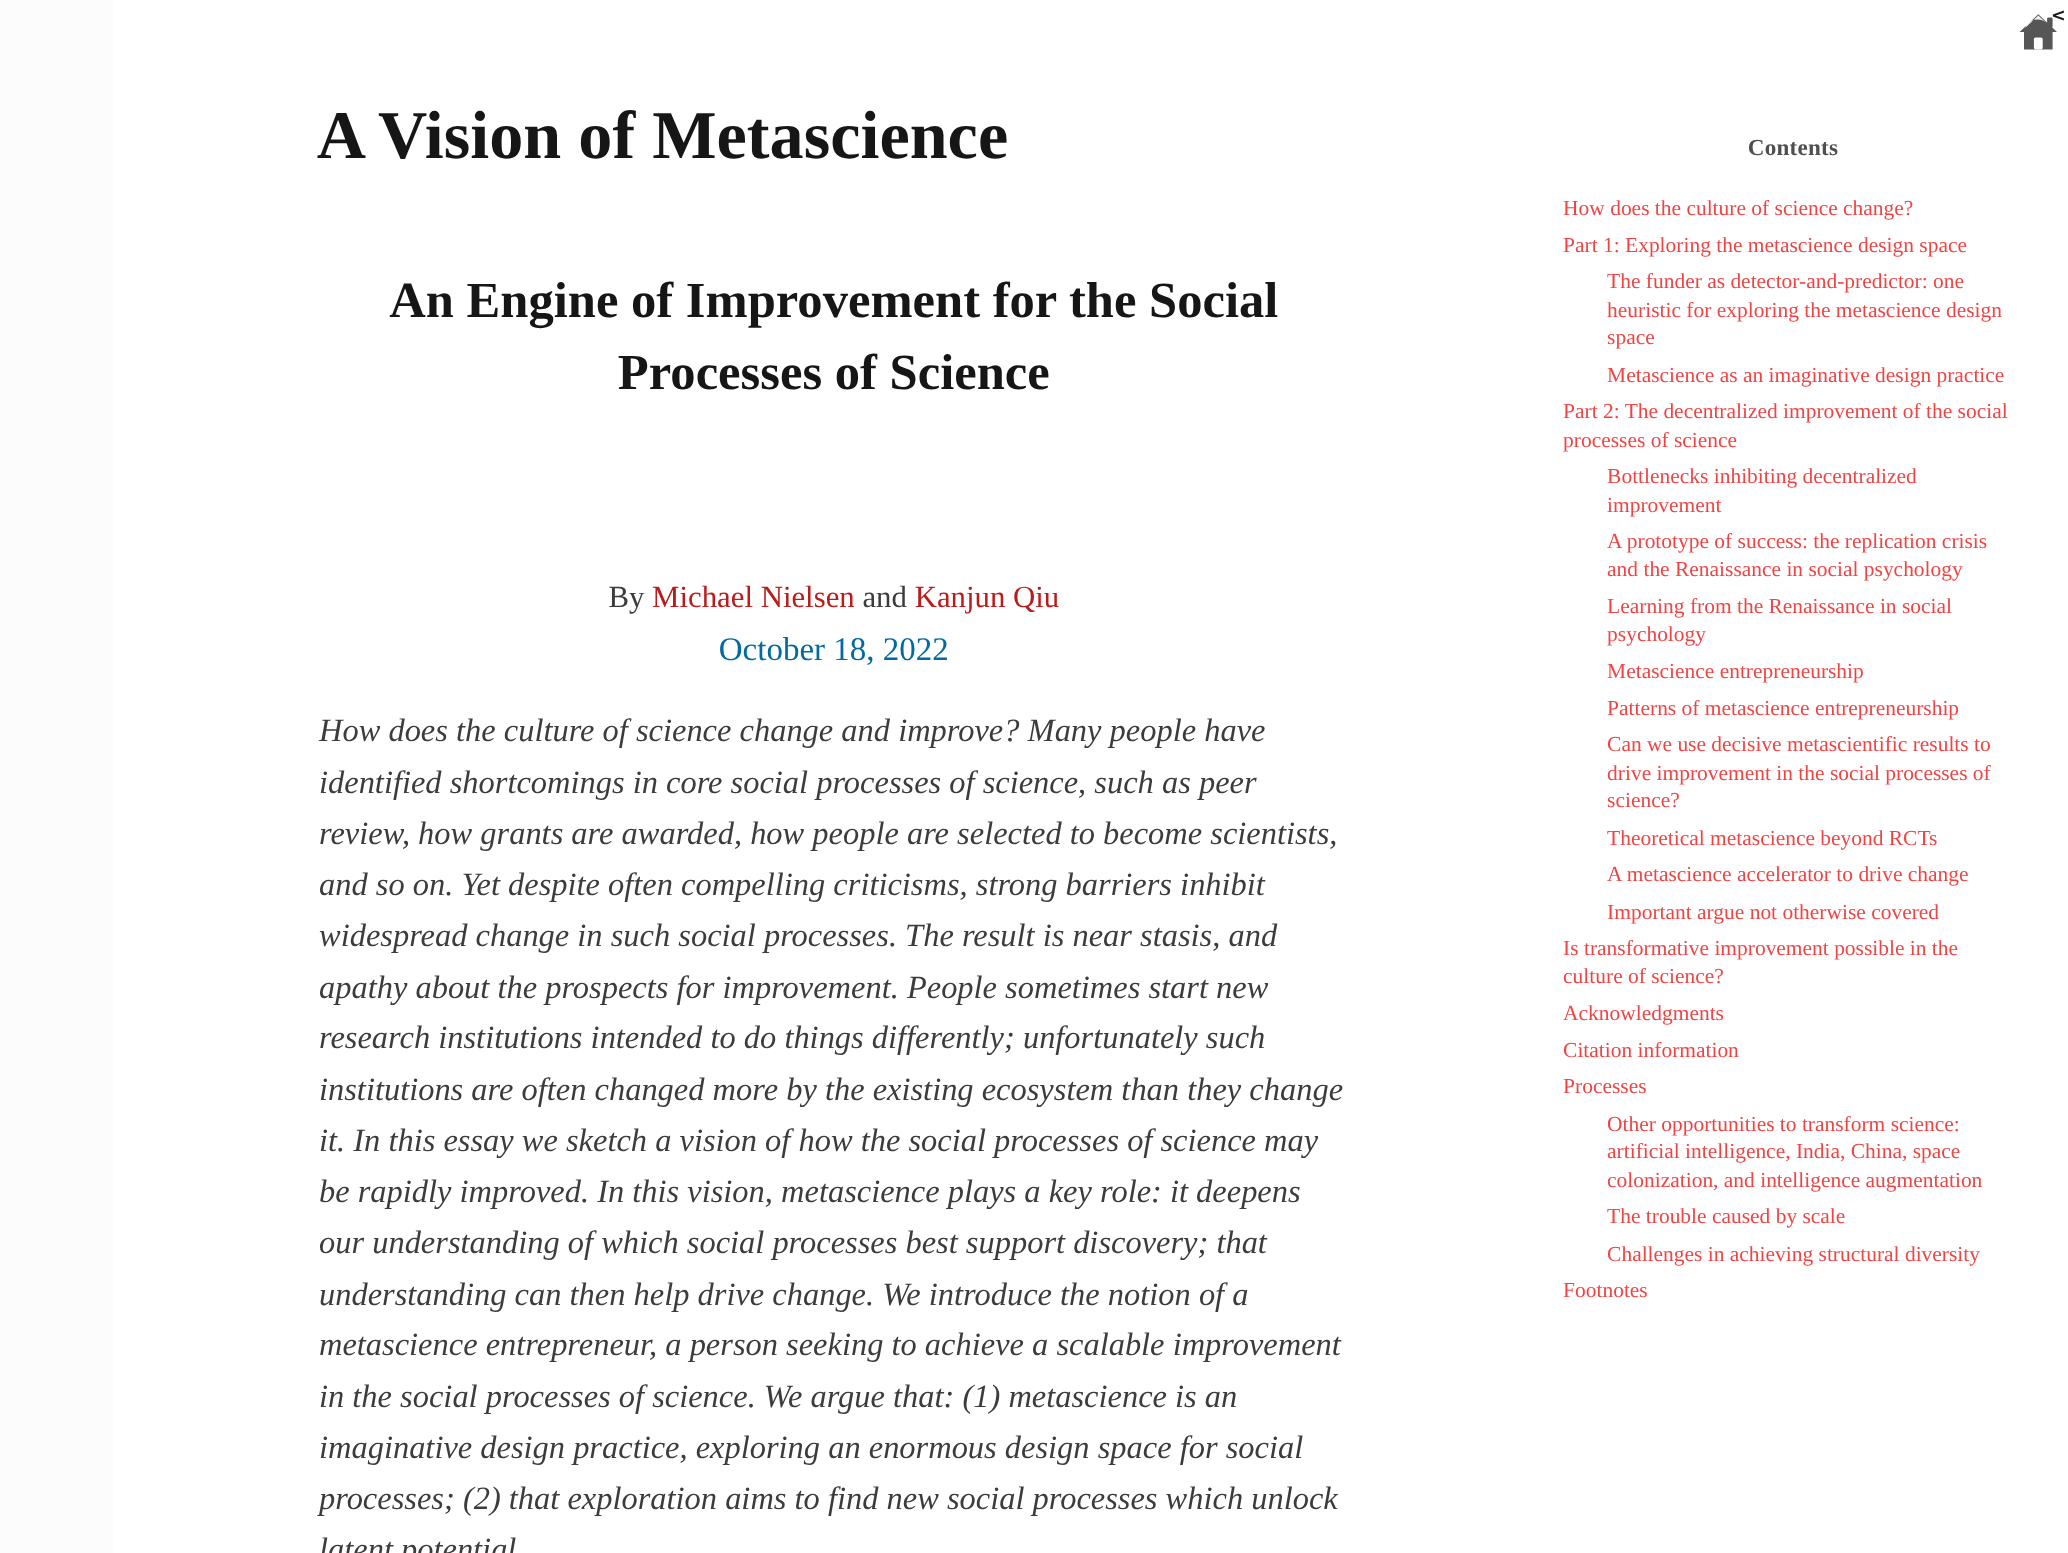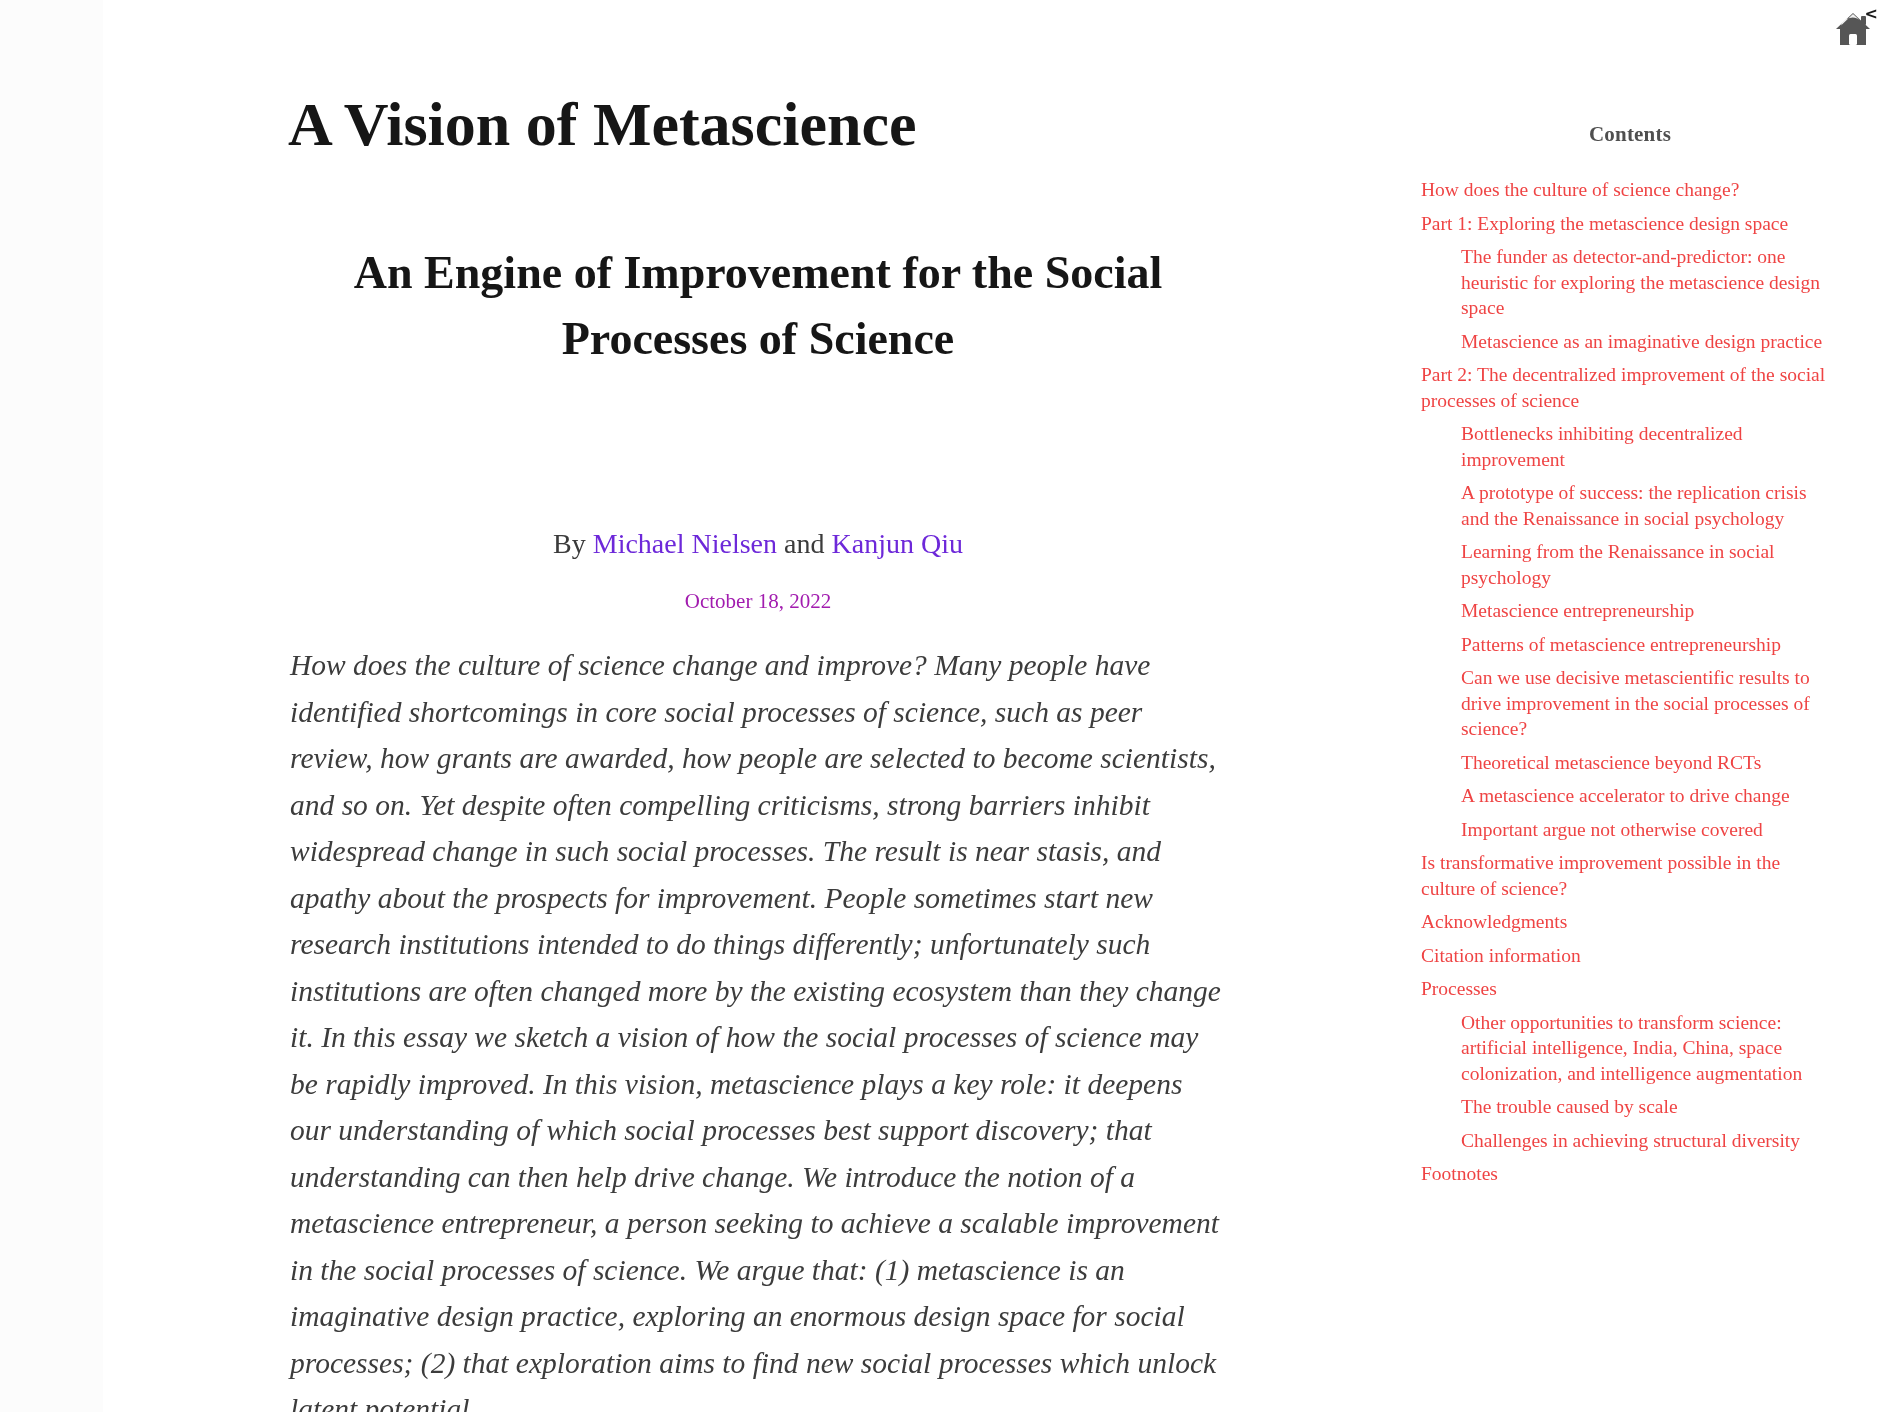--- a/index.html
+++ b/index.html
@@ -27,25 +27,25 @@
   .article-subtitle {
     position: absolute; top: 240px; left: 0; width: 100%;
     font-size: 46px; font-weight: 700; color: #161616;
     text-align: center; margin: 0; line-height: 66px;
   }
   .byline {
     position: absolute; top: 528px; left: 0; width: 100%;
     text-align: center; font-size: 28px; color: #3b3b3b;
   }
   .byline a {
-    color: #6d28d9; text-decoration: none; cursor: pointer;
+    color: #b91c1c; text-decoration: none; cursor: pointer;
   }
   .pub-date {
     position: absolute; top: 574px; left: 0; width: 100%;
-    text-align: center; font-size: 21px; color: #a21caf; margin-top: 15px;
+    text-align: center; font-size: 30px; color: #0369a1;
   }
   .abstract {
     position: absolute; top: 642px; left: 2px; width: 938px;
     font-style: italic; font-size: 29.5px; line-height: 46.5px;
     color: #3c3c3c; text-align: left; margin: 0;
   }
 
   
   .toc {
     position: absolute; left: 1421px; top: 122px; width: 418px;

